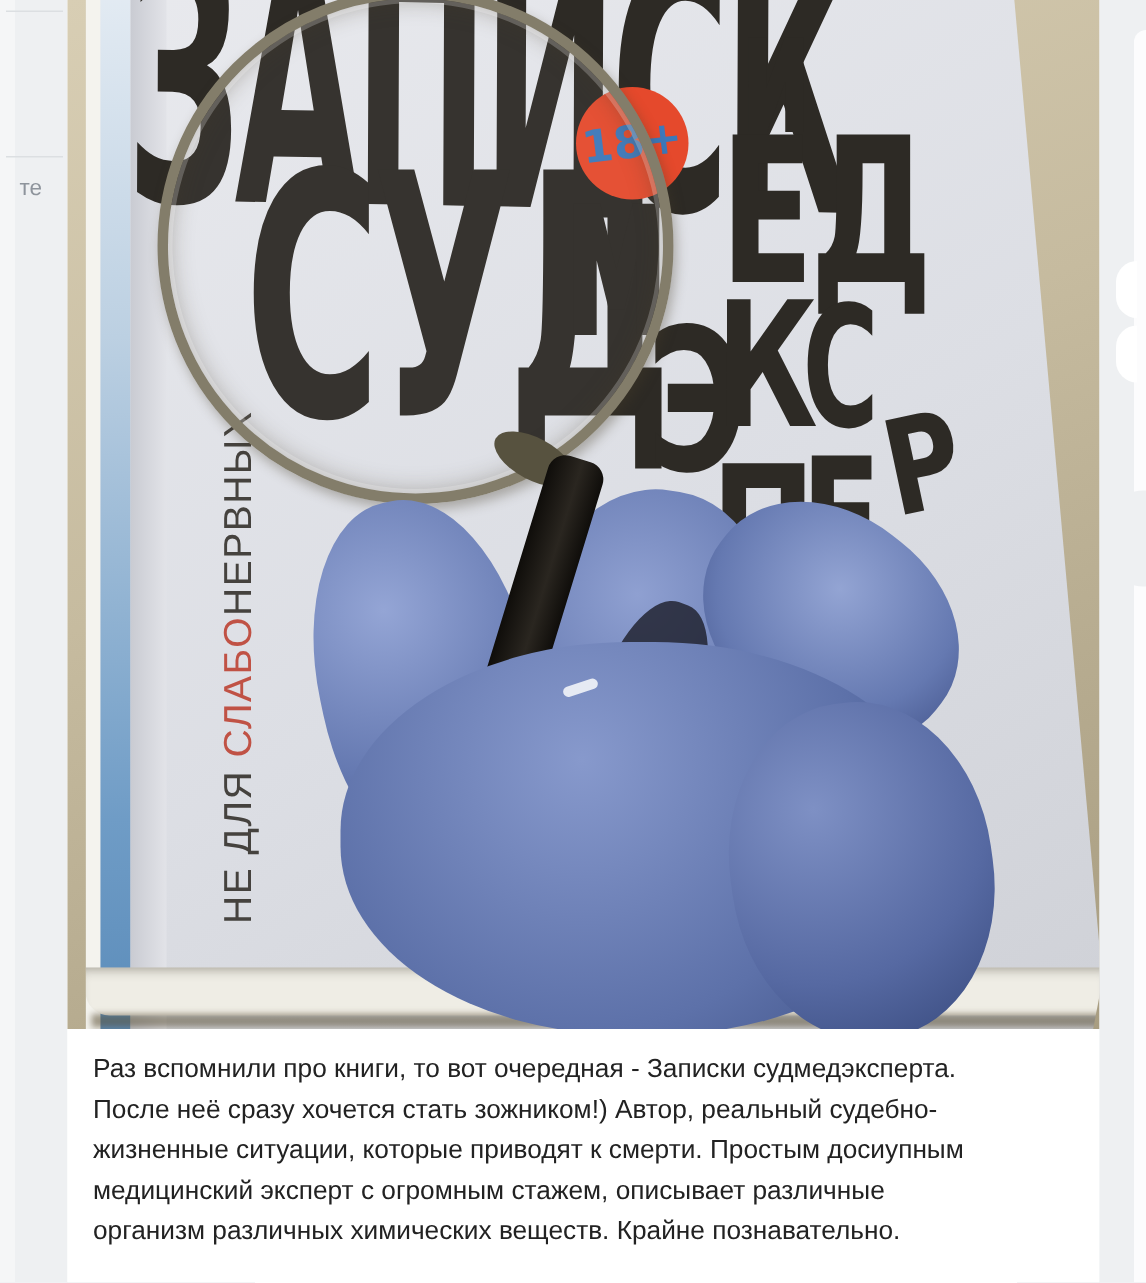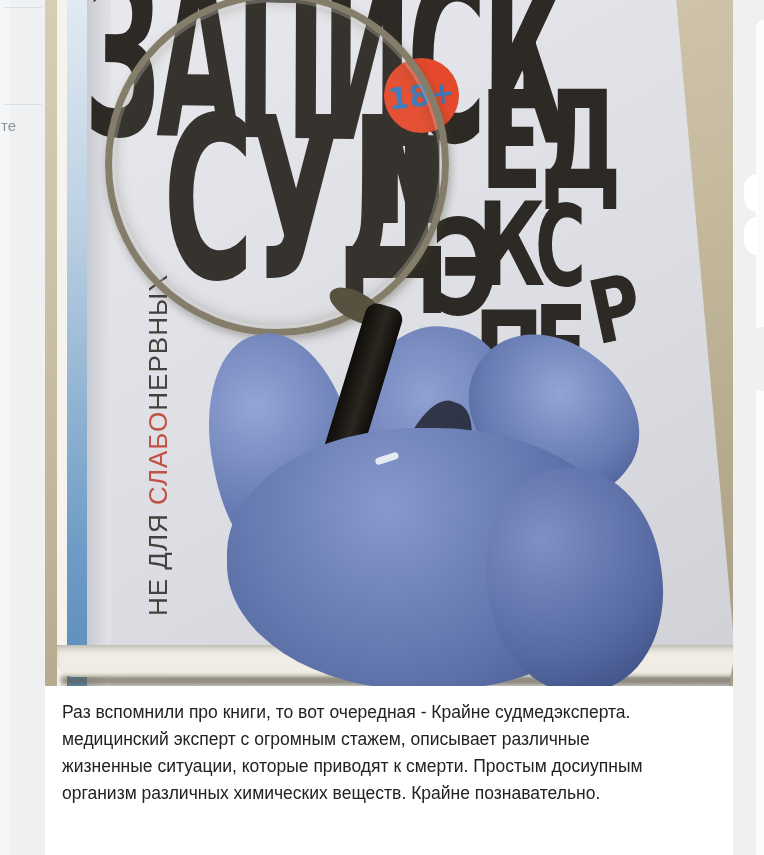--- a/index.html
+++ b/index.html
@@ -2,21 +2,21 @@
 <html><head>
 <meta charset="utf-8">
 <style>
   html,body{margin:0;padding:0;background:#eef0f2;}
   .page{position:relative;width:764px;height:855px;overflow:hidden;background:#eef0f2;
         font-family:"Liberation Sans",sans-serif;}
   
   .sidebar{position:absolute;left:0;top:0;width:45px;height:855px;background:#eef0f2;}
   .sidebar .edge{position:absolute;left:0;top:0;width:10px;height:855px;background:#f5f6f7;}
   .sb-divider{position:absolute;left:4px;width:38px;height:1px;background:#dcdfe2;}
-  .sb-item{position:absolute;left:1px;top:117px;font-size:15px;color:#8e949c;}
+  .sb-item{position:absolute;left:13px;top:117px;font-size:15px;color:#8e949c;}
   
   .main-card{position:absolute;left:45px;top:0;width:688px;height:855px;background:#ffffff;}
   
   .photo{position:absolute;left:0;top:0;width:688px;height:686px;overflow:hidden;
          background:linear-gradient(160deg,#d8ceb4 0%,#c6bb9f 45%,#a89d81 100%);}
   .book{position:absolute;left:12px;top:-25px;width:678px;height:714px;
         background:linear-gradient(150deg,#e9eaee 0%,#dcdee4 55%,#cfd1d7 100%);
         clip-path:polygon(0 0,91% 0,100% 95%,99% 100%,0 100%);
         filter:drop-shadow(4px 8px 10px rgba(85,74,48,.45));}
   .spine-pages{position:absolute;left:0;top:0;width:10px;height:100%;background:#f4f3ee;}
@@ -131,23 +131,24 @@
       <div class="gl gl-f2"></div>
       <div class="handle"></div>
       <div class="gl gl-thumb"></div>
       <div class="handle-low"></div>
       <div class="gl gl-palm"></div>
       <div class="gl gl-wrist"></div>
       <div class="gl-glint"></div>
     </div>
 
     <div class="post-text">
-      <div class="post-line">Раз вспомнили про книги, то вот очередная - Крайне судмедэксперта.</div>
+      <div class="post-line">Раз вспомнили про книги, то вот очередная - Записки судмедэксперта.</div>
+      <div class="post-line">После неё сразу хочется стать зожником!) Автор, реальный судебно-</div>
+      <div class="post-line">жизненные ситуации, которые приводят к смерти. Простым досиупным</div>
       <div class="post-line">медицинский эксперт с огромным стажем, описывает различные</div>
-      <div class="post-line">жизненные ситуации, которые приводят к смерти. Простым досиупным</div>
       <div class="post-line">организм различных химических веществ. Крайне познавательно.</div>
     </div>
   </div>
 
   <div class="gutter">
     <div class="card-edge"></div>
     <div class="bump" style="top:174px;"></div>
     <div class="bump" style="top:217px;"></div>
     <div class="notch"></div>
   </div>

